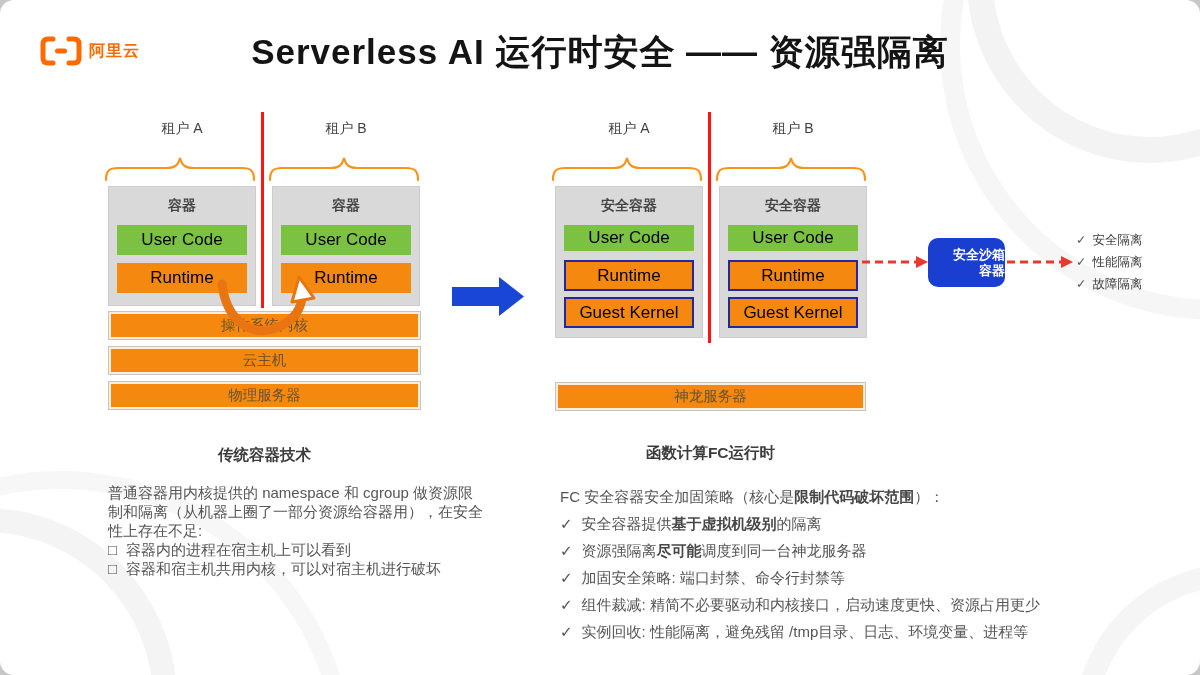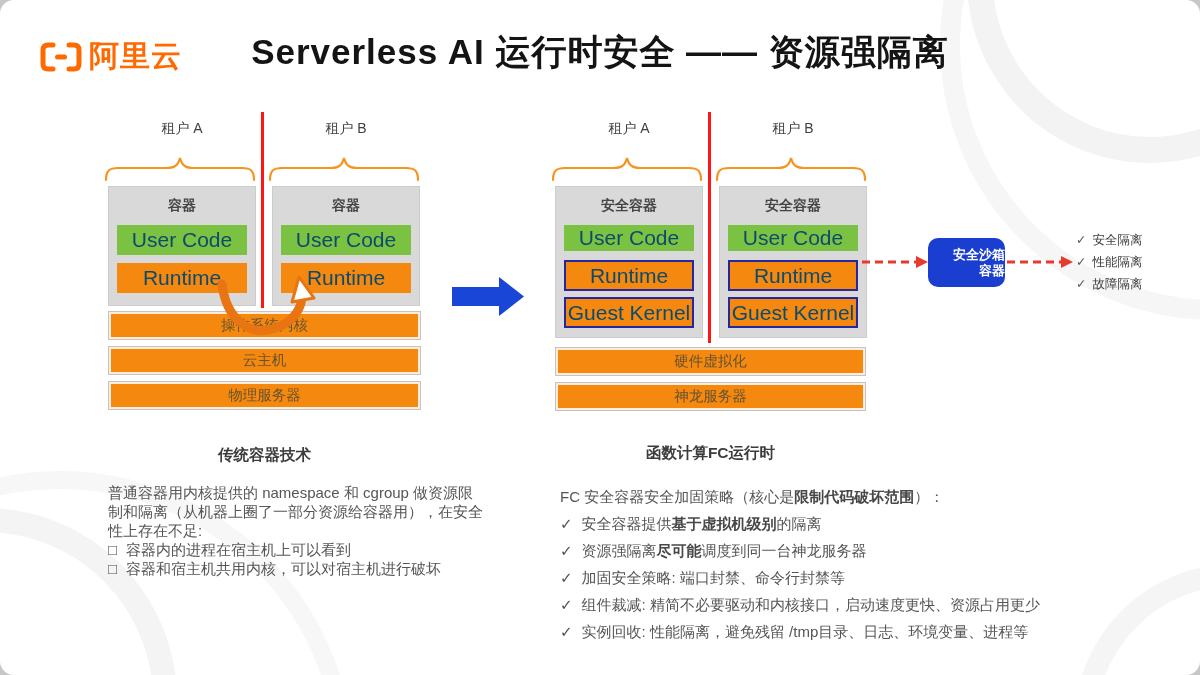--- a/index.html
+++ b/index.html
@@ -5,21 +5,21 @@
   html,body { margin:0; padding:0; background:#c7c7c7; }
   .slide {
     position:relative; width:1200px; height:675px; background:#ffffff;
     border-radius:14px; overflow:hidden; margin:0 auto;
     font-family:"Liberation Sans","DejaVu Sans",sans-serif;
   }
   .deco { position:absolute; left:0; top:0; pointer-events:none; }
 
   
   .logo { position:absolute; left:40px; top:36px; display:flex; align-items:center; gap:7px; }
-  .logo-text { color:#FF6A00; font-size:30px; font-weight:bold; letter-spacing:1px; }
+  .logo-text { color:#FF6A00; font-size:16px; font-weight:bold; letter-spacing:1px; }
   .title {
     position:absolute; left:0; right:0; top:29px; text-align:center;
     font-size:35px; font-weight:bold; color:#141414; letter-spacing:1px;
   }
 
   
   .tenant { position:absolute; top:120px; width:148px; text-align:center; font-size:14px; color:#3f3f3f; }
   .brace { position:absolute; top:156px; }
 
   
@@ -28,21 +28,21 @@
   .redline.r { left:708px; top:112px; height:231px; }
 
   
   .cbox { position:absolute; width:148px; background:#D9D9D9; border:1px solid #cccccc; box-sizing:border-box; }
   .cbox.lft { top:186px; height:120px; }
   .cbox.rgt { top:186px; height:152px; }
   .ctitle { height:38px; display:flex; align-items:center; justify-content:center;
             font-size:14px; font-weight:bold; color:#454545; }
   .rows { display:flex; flex-direction:column; padding:0 8px; }
   .row { display:flex; align-items:center; justify-content:center;
-         font-size:21px; color:#0c4a6e; box-sizing:border-box; }
+         font-size:17px; color:#000000; box-sizing:border-box; }
   .row.green  { background:#7CC242; height:30px; }
   .row.orange { background:#F5880F; height:30px; }
   .cbox.rgt .row.green { height:26px; margin-bottom:9px; }
   .row.secure { background:#F5880F; border:2px solid #26269E; height:31px; }
   .cbox.rgt .row.secure + .row.secure { margin-top:6px; }
   .cbox.lft .row.green { margin-bottom:8px; }
 
   
   .layer { position:absolute; height:29px; background:#F5880F; border:1px solid #c4c4c4;
            box-shadow:inset 0 0 0 2px rgba(255,255,255,0.85);
@@ -150,21 +150,20 @@
   </div>
   <div class="cbox rgt" style="left:719px">
     <div class="ctitle">安全容器</div>
     <div class="rows">
       <div class="row green">User Code</div>
       <div class="row secure">Runtime</div>
       <div class="row secure">Guest Kernel</div>
     </div>
   </div>
 
-  <div class="layer" style="left:555px; top:347px; width:311px">硬件虚拟化</div>
   <div class="layer" style="left:555px; top:382px; width:311px">神龙服务器</div>
 
   <div class="caption" style="left:555px; top:443px; width:311px">函数计算FC运行时</div>
 
   <svg class="deco" style="left:862px; top:254px" width="66" height="16">
     <line x1="0" y1="8" x2="54" y2="8" stroke="#E8392E" stroke-width="3" stroke-dasharray="8 5"></line>
     <polygon points="54,2 66,8 54,14" fill="#E8392E"></polygon>
   </svg>
   <div class="badge">
     <span>安全沙箱</span>

